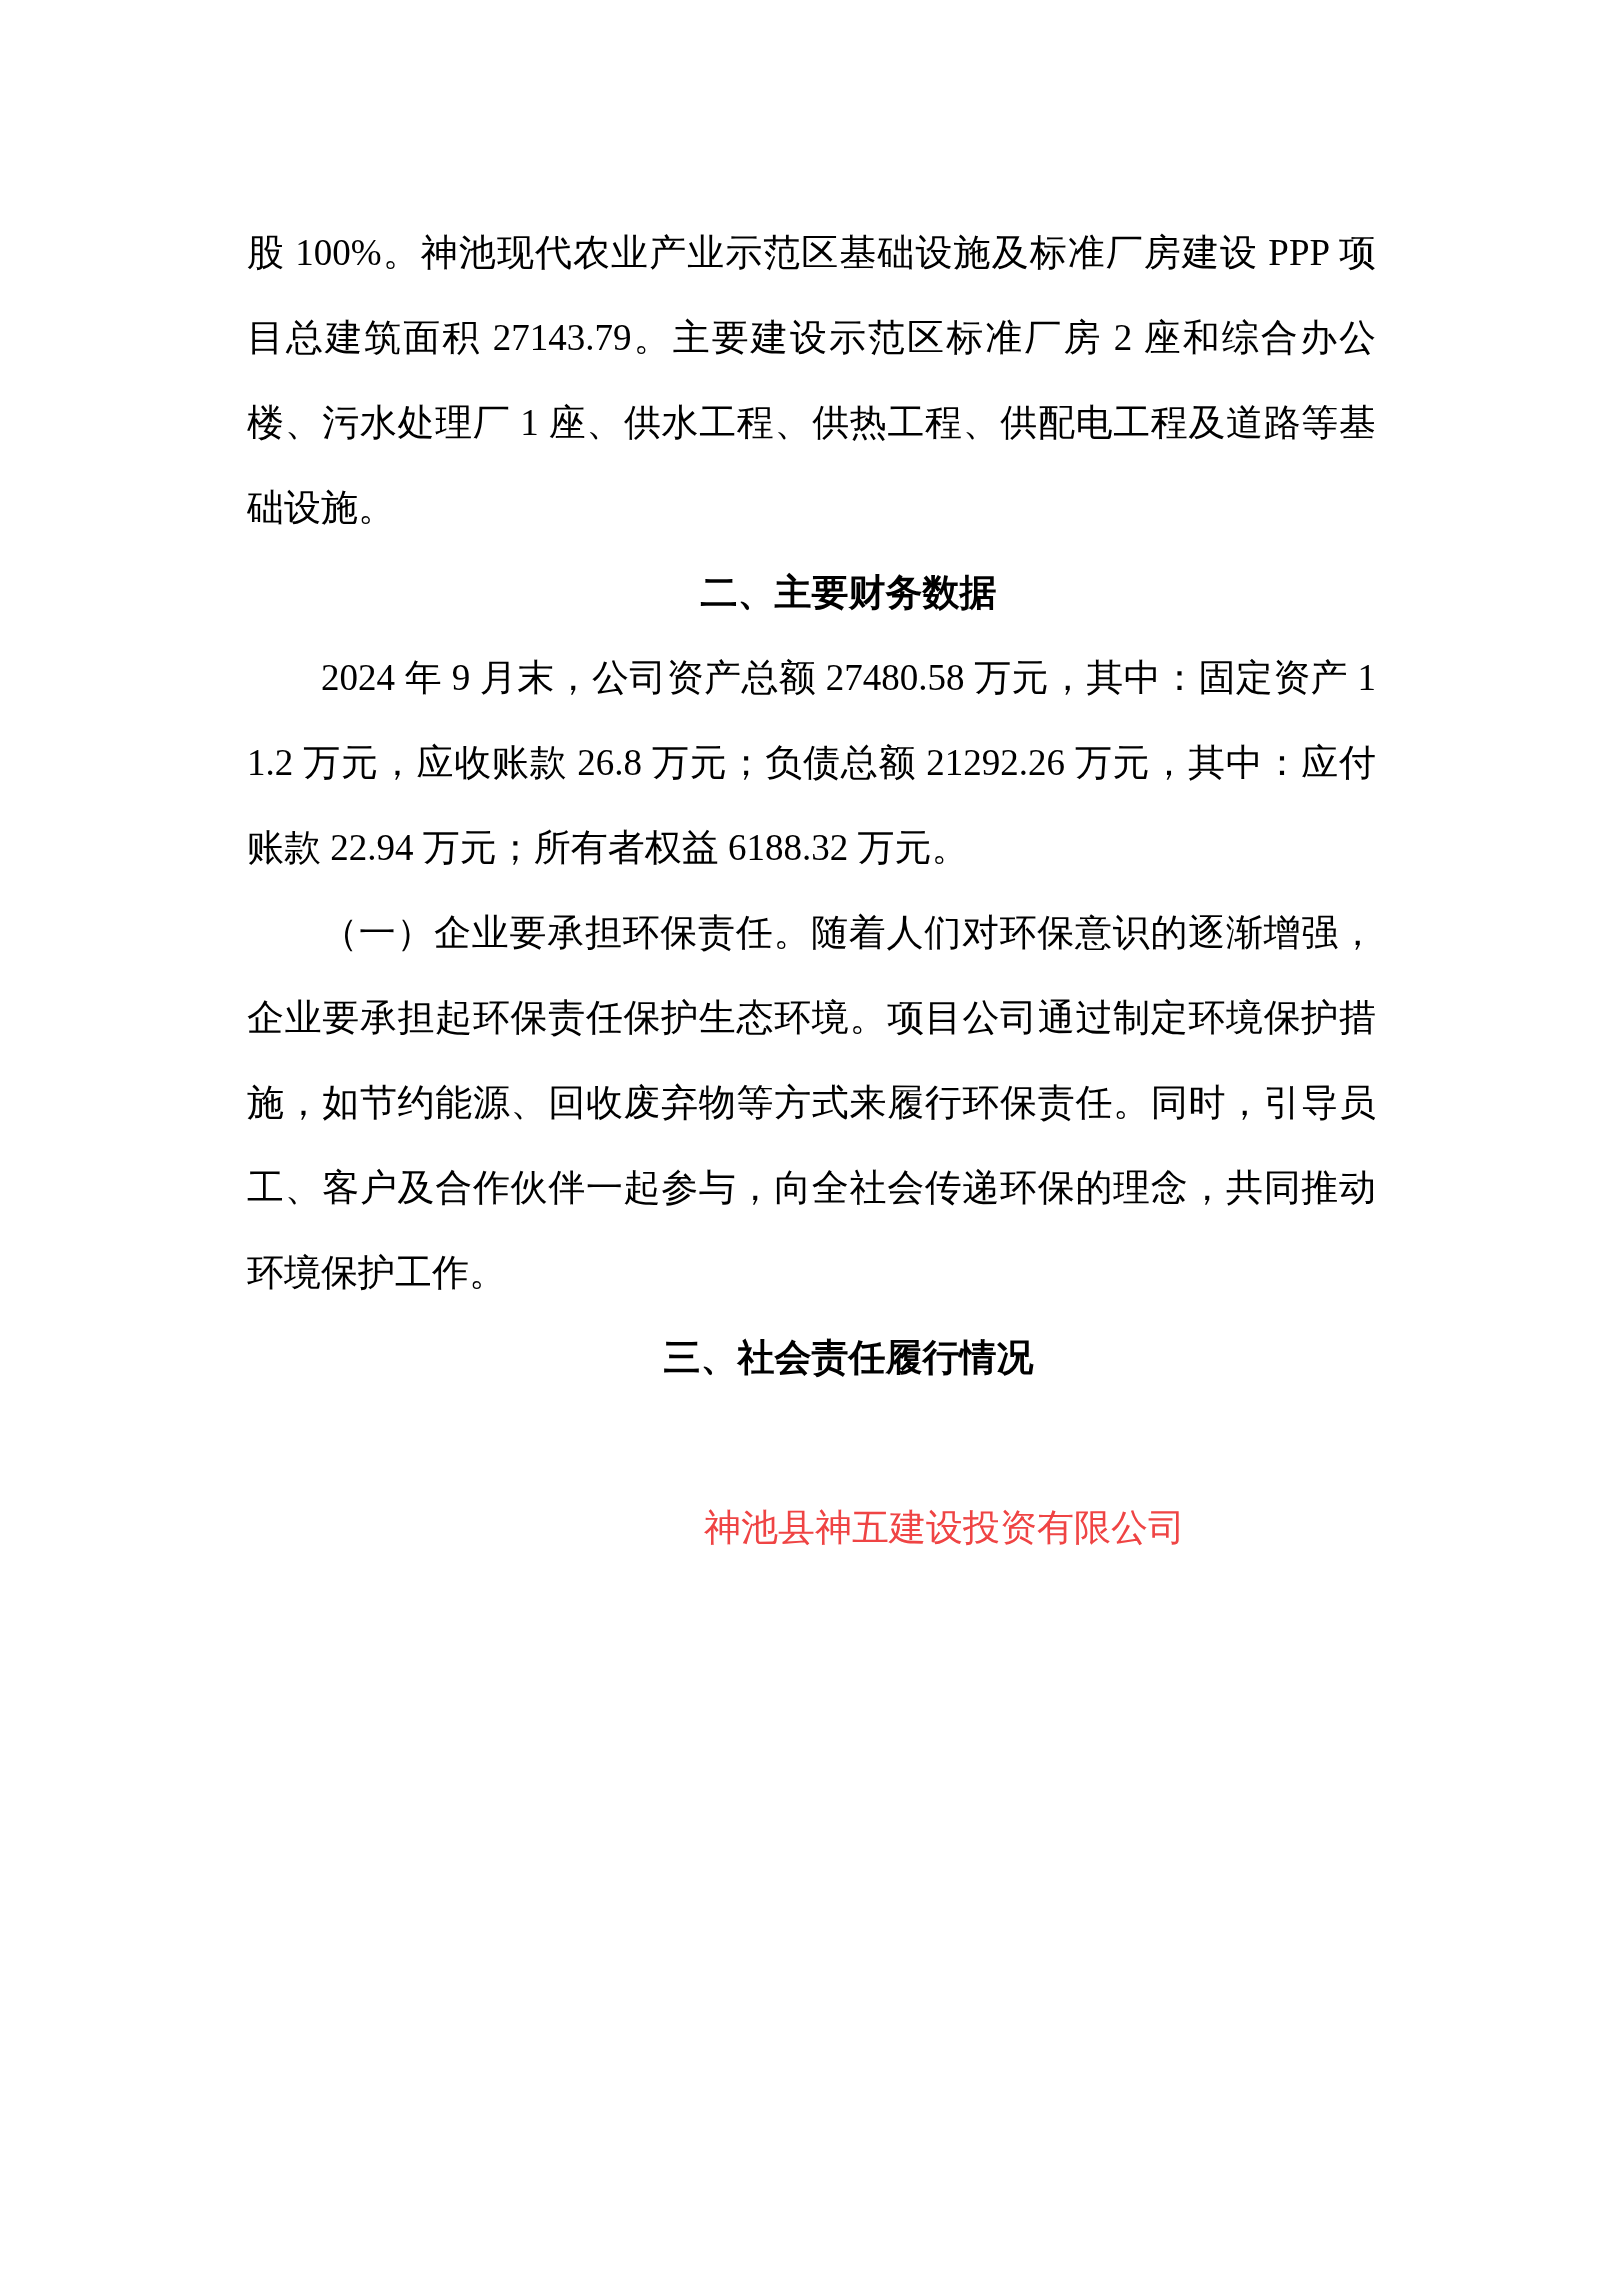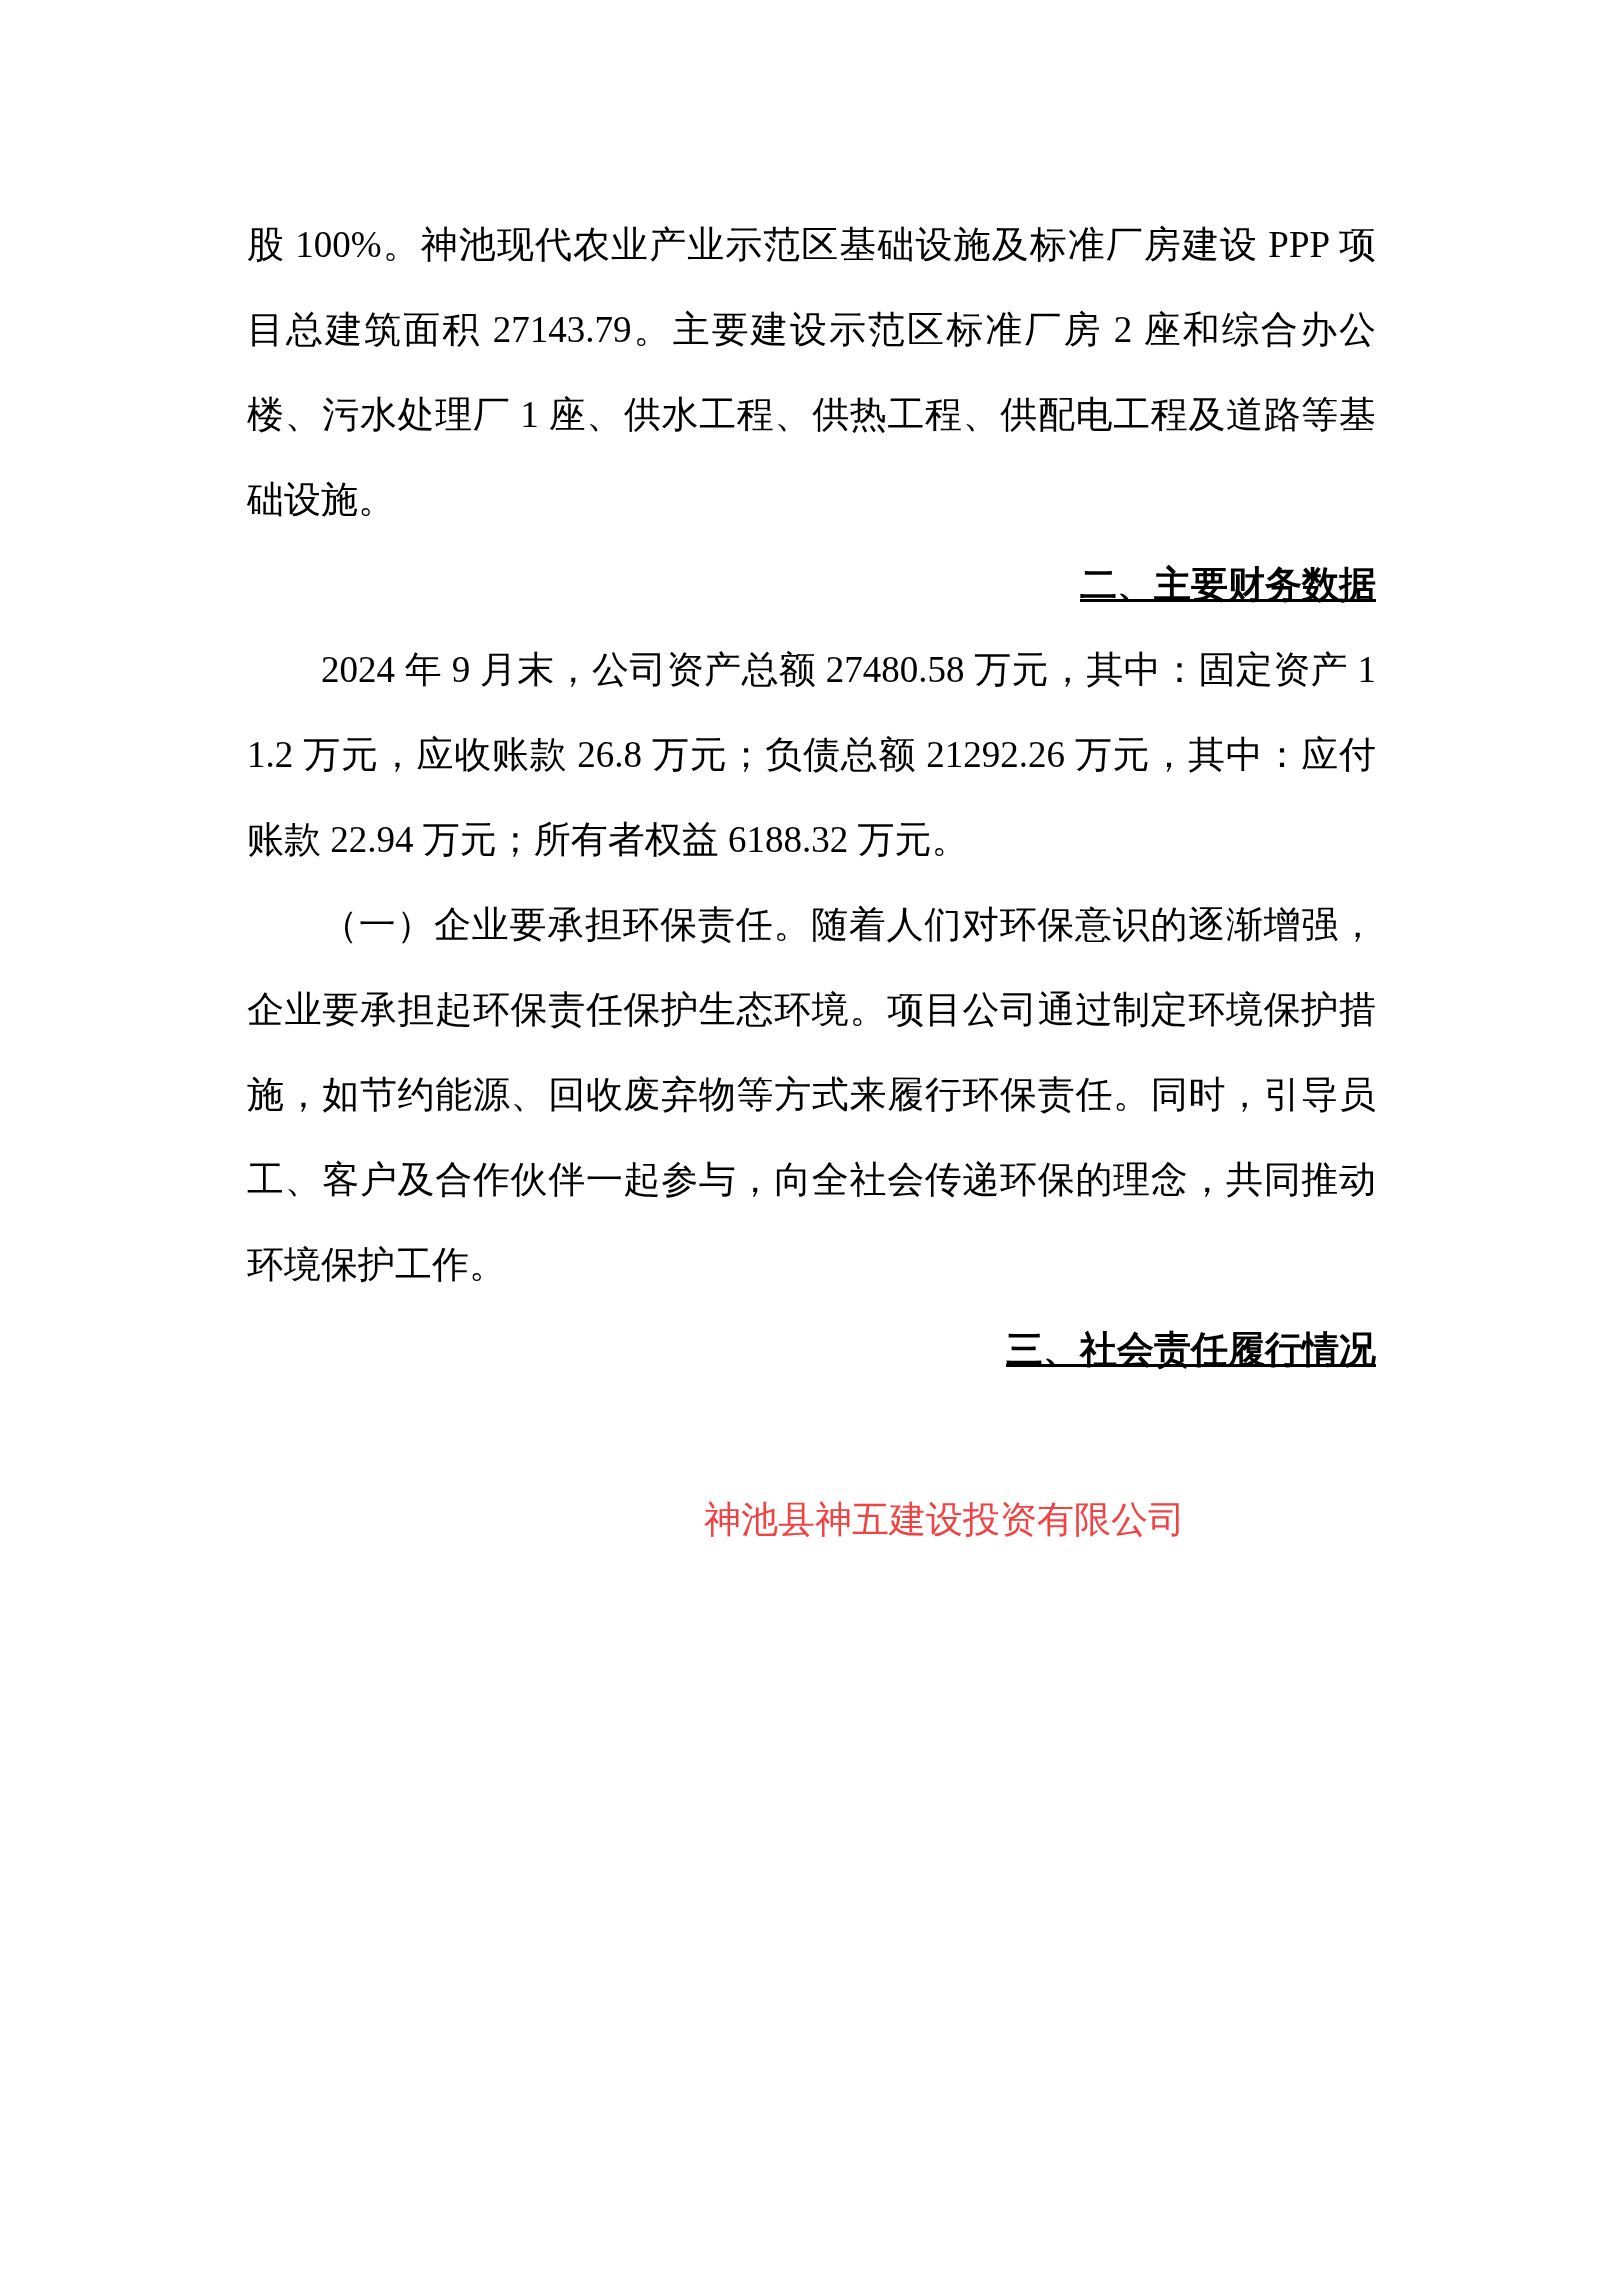--- a/index.html
+++ b/index.html
@@ -12,40 +12,39 @@
     width: 1623px;
     height: 2295px;
     background: #ffffff;
     overflow: hidden;
     font-family: "Liberation Serif", "DejaVu Serif", serif;
     color: #000000;
   }
   .content {
     position: absolute;
     left: 247px;
-    top: 202px;
+    top: 210px;
     width: 1129px;
   }
   .para {
     margin: 0;
     font-size: 37px;
     line-height: 85px;
     text-align: justify;
     text-justify: inter-ideograph;
     text-indent: 2em;
     color: #000000;
     word-break: break-all;
   }
   .para.no-indent {
     text-indent: 0;
   }
   .para.heading {
     font-weight: bold;
-    text-align: right;
-    text-decoration: underline;
+    text-align: center;
   }
   .signature-line {
     margin: 85px 0 0 0;
     padding-left: 457px;
     font-size: 37px;
     line-height: 85px;
     text-indent: 0;
     color: #ef4444;
     white-space: nowrap;
   }

